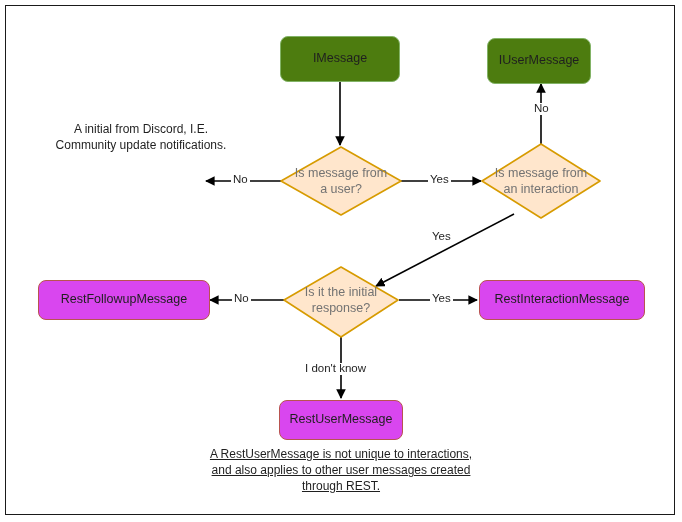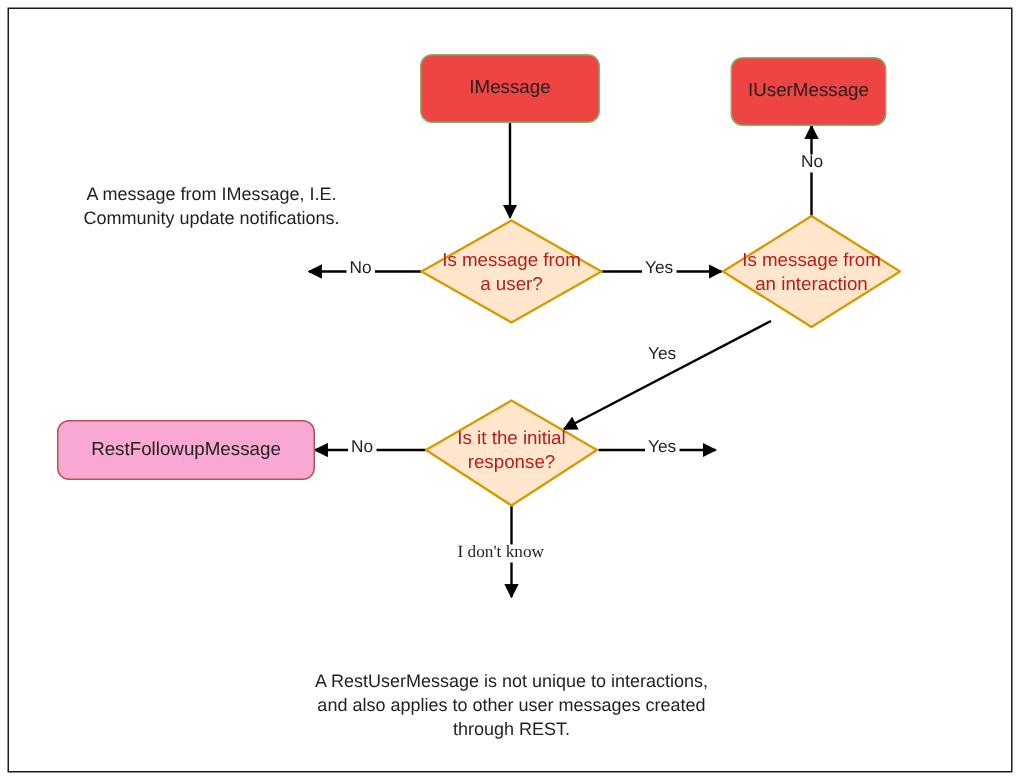--- a/index.html
+++ b/index.html
@@ -42,35 +42,35 @@
     font-size: 12.5px;
     color: #1f1f1f;
     line-height: 1.25;
   }
   .box {
     border-radius: 8px;
     border-width: 1.5px;
     border-style: solid;
   }
   .box-green {
-    background: #ef4444;
+    background: #4d7c0f;
     border-color: #82b366;
   }
   .box-red {
-    background: #f9a8d4;
+    background: #d946ef;
     border-color: #b85450;
   }
   .diamond-label {
     position: absolute;
     display: flex;
     align-items: center;
     justify-content: center;
     text-align: center;
     font-size: 12.5px;
-    color: #b91c1c;
+    color: #737373;
     line-height: 1.3;
     pointer-events: none;
   }
   .edge-label {
     position: absolute;
     font-size: 11.5px;
     color: #1f1f1f;
     background: #ffffff;
     padding: 0 2px;
     white-space: nowrap;
@@ -139,21 +139,27 @@
 
   <div class="node box box-green" style="left:487px; top:38px; width:104px; height:46px;">
     <span>IUserMessage</span>
   </div>
 
 
   <div class="node box box-red" style="left:38px; top:280px; width:172px; height:40px;">
     <span>RestFollowupMessage</span>
   </div>
 
+  <div class="node box box-red" style="left:479px; top:280px; width:166px; height:40px;">
+    <span>RestInteractionMessage</span>
+  </div>
 
+  <div class="node box box-red" style="left:279px; top:400px; width:124px; height:40px;">
+    <span>RestUserMessage</span>
+  </div>
 
   <div class="diamond-label" style="left:281px; top:160px; width:120px; height:42px; white-space:pre-line;">Is message from
 a user?</div>
 
   <div class="diamond-label" style="left:482px; top:160px; width:118px; height:42px; white-space:pre-line;">Is message from
 an interaction</div>
 
   <div class="diamond-label" style="left:284px; top:279px; width:114px; height:42px; white-space:pre-line;">Is it the initial
 response?</div>
 
@@ -162,21 +168,21 @@
   <div class="edge-label" style="left:428px; top:174px;">Yes</div>
 
   <div class="edge-label" style="left:532px; top:103px;">No</div>
 
   <div class="edge-label" style="left:430px; top:231px;">Yes</div>
 
   <div class="edge-label" style="left:232px; top:293px;">No</div>
 
   <div class="edge-label" style="left:430px; top:293px;">Yes</div>
 
-  <div class="edge-label" style="left:303px; top:363px;font-family:Liberation Serif, serif;">I don't know</div>
+  <div class="edge-label" style="left:303px; top:363px;">I don't know</div>
 
-  <div class="note" style="left:43px; top:121px; width:196px;">A message from IMessage, I.E.
+  <div class="note" style="left:43px; top:121px; width:196px;">A initial from Discord, I.E.
 Community update notifications.</div>
 
-  <div class="note" style="left:190px; top:446px; width:302px;">A RestUserMessage is not unique to interactions,
+  <div class="note" style="left:190px; top:446px; width:302px;text-decoration:underline;">A RestUserMessage is not unique to interactions,
 and also applies to other user messages created
 through REST.</div>
 </div>
 
 </body></html>

